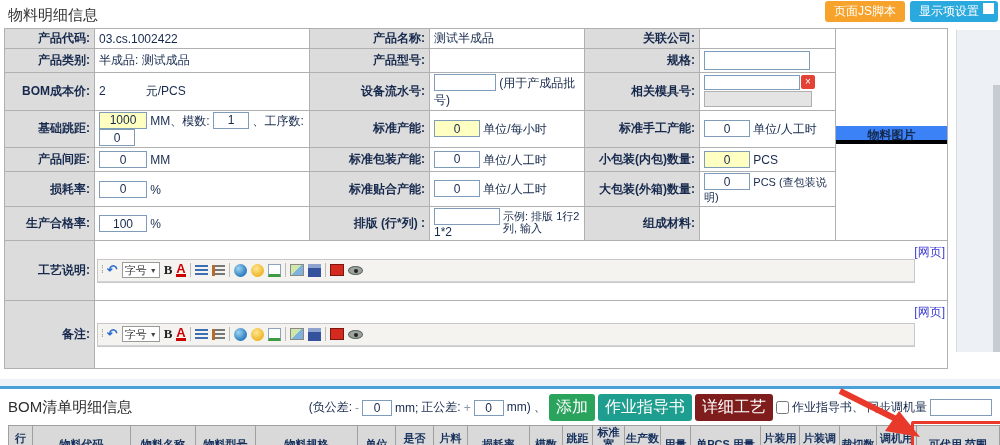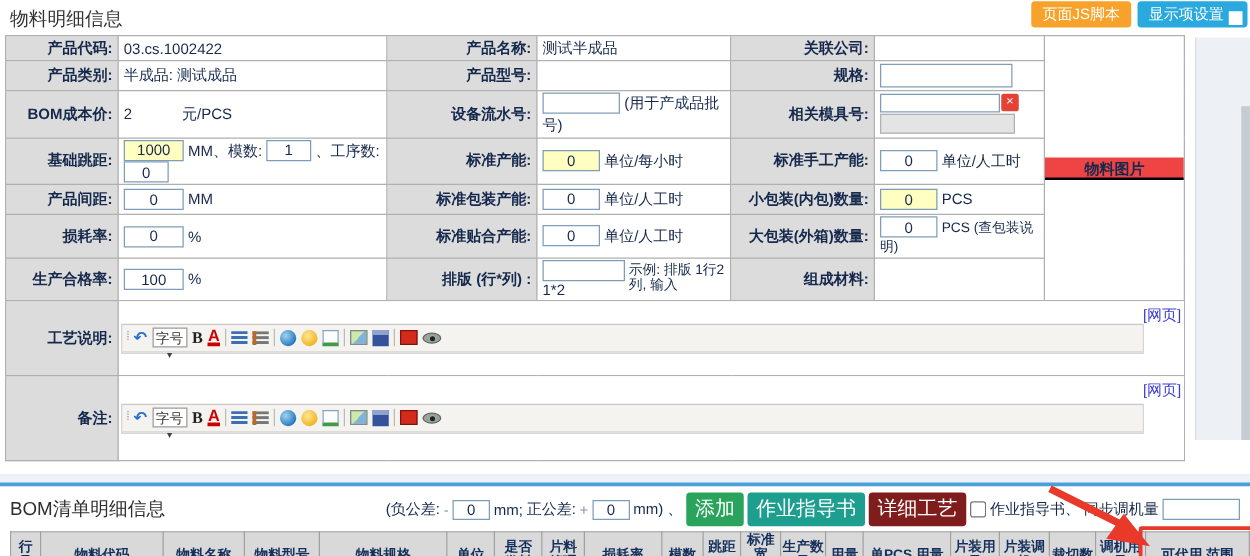--- a/index.html
+++ b/index.html
@@ -4,30 +4,30 @@
 <style>
   * { box-sizing: border-box; margin: 0; padding: 0; }
   body { font-family: "Liberation Sans", "DejaVu Sans", sans-serif; background:#fff; }
   .page { position: relative; width: 1000px; height: 445px; overflow: hidden; background:#fff; }
 
   
   .titlebar { position: relative; padding: 6px 0 3px 8px; }
   .page-title { font-size: 15px; color:#333; font-weight: normal; }
   .top-btns { position:absolute; top:1px; right:2px; display:flex; gap:5px; }
   .btn-orange { background:#f7a32b; color:#fff; border:none; font-size:12px; padding:2px 9px; border-radius:3px; cursor:pointer; font-family:inherit;}
-  .btn-blue { background:#29a9dd; color:#fff; border:none; font-size:12px; padding:2px 4px 2px 9px; border-radius:3px; cursor:pointer; display:flex; align-items:flex-end; gap:4px; font-family:inherit;}
+  .btn-blue { background:#29a9dd; color:#fff; border:none; font-size:12px; padding:2px 4px 2px 9px; border-radius:3px; cursor:pointer; display:flex; align-items:flex-start; gap:4px; font-family:inherit;}
   .btn-blue .white-box{ width:11px; height:11px; background:#fff; display:inline-block; }
 
   
   table.ft { border-collapse: collapse; margin-left:4px; width: 943px; table-layout: fixed; }
   table.ft td { border:1px solid #b0b0b0; font-size:12px; color:#16294d; vertical-align: middle; }
   td.lbl { background:#dcdcdc; text-align:right; font-weight:bold; padding:1px 4px 1px 1px; }
   td.val { background:#fff; padding:1px 2px 1px 4px; }
   td.imgcol { background:#fff; padding:0; vertical-align: top; }
-  .imghdr { background:#ef4444; text-align:center; font-weight:bold; font-size:12px; height:18px; line-height:18px; border-bottom:2px solid #000000; }
+  .imghdr { background:#3b82f6; text-align:center; font-weight:bold; font-size:12px; height:18px; line-height:18px; border-bottom:4px solid #000000; }
 
   input.fin { border:1px solid #7f9db9; height:17px; font-size:12px; color:#16294d; text-align:center; padding:0 1px; font-family:inherit; background:#fff; }
   input.yin { background:#ffffc2; }
   .gap-unit { margin-left:40px; }
 
   .mold-wrap { display:flex; flex-direction:column; gap:1px; padding:1px 0; }
   .mold-top { display:flex; align-items:flex-start; gap:1px; }
   .red-x { width:14px; height:14px; background:#e34234; color:#fff; font-size:10px; line-height:14px; text-align:center; border-radius:2px; cursor:pointer; flex:none; }
   .mold-gray { width:108px; height:16px; background:#e4e4e4; border:1px solid #b0b0b0; }
 
@@ -35,21 +35,21 @@
   .hint-sm { font-size:11px; line-height:12px; padding-top:2px; }
 
   
   td.edcell { padding:1px 2px; position:relative; background:#fff; }
   .edbox { border:1px solid #c8c8c8; margin-right:30px; height:100%; display:flex; flex-direction:column; }
   .edbar { background:#f4f3ef; border-bottom:1px solid #d5d5d5; height:22px; display:flex; align-items:center; gap:4px; padding:0 3px; }
   .edarea { flex:1; background:#fff; }
   .weblink { position:absolute; top:3px; right:2px; font-size:12px; color:#3b3bd0; text-decoration:none; cursor:pointer; }
   .tbi { display:inline-block; font-size:13px; line-height:14px; cursor:pointer; }
   .ico-undo { color:#2b6cd4; font-weight:bold; }
-  .fontsel { border:1px solid #9a9a9a; background:#fff; font-size:11px; height:16px; padding:0 2px; display:flex; align-items:center; gap:3px; cursor:pointer; color:#333;flex-direction:column;}
+  .fontsel { border:1px solid #9a9a9a; background:#fff; font-size:11px; height:16px; padding:0 2px; display:flex; align-items:center; gap:3px; cursor:pointer; color:#333;}
   .fontsel .arr { font-size:7px; color:#444; }
   .ico-bold { font-family:"Liberation Serif", serif; font-weight:bold; color:#222; }
   .ico-colorA { color:#c00; font-weight:bold; border-bottom:3px solid #c00; line-height:11px; }
   .vsep { width:1px; height:14px; background:#bbb; }
   .ico-align { width:13px; height:11px; background:repeating-linear-gradient(#3c6eb4 0 2px, transparent 2px 4px); }
   .ico-list { width:13px; height:11px; background:repeating-linear-gradient(#777 0 2px, transparent 2px 4px); border-left:3px solid #b56c2a; }
   .ico-globe { width:13px; height:13px; border-radius:50%; background:radial-gradient(circle at 35% 35%, #9fd4f0, #2b7bbf 70%); }
   .ico-smile { width:13px; height:13px; border-radius:50%; background:radial-gradient(circle at 40% 35%, #ffe691, #eeb21f 75%); }
   .ico-pad { width:13px; height:13px; background:#fdfdfd; border:1px solid #8aa4c0; border-bottom:3px solid #3f9b46; }
   .ico-img { width:14px; height:12px; background:linear-gradient(135deg, #cfe7a8 0 50%, #7fb3de 50% 100%); border:1px solid #888; }

